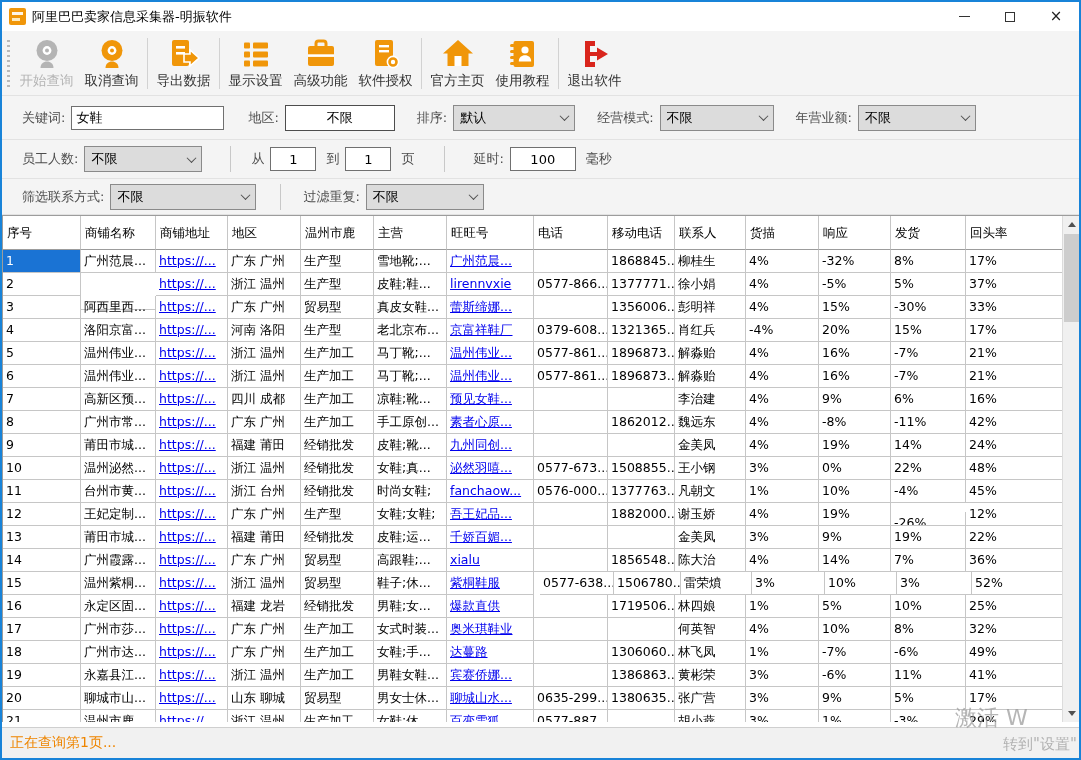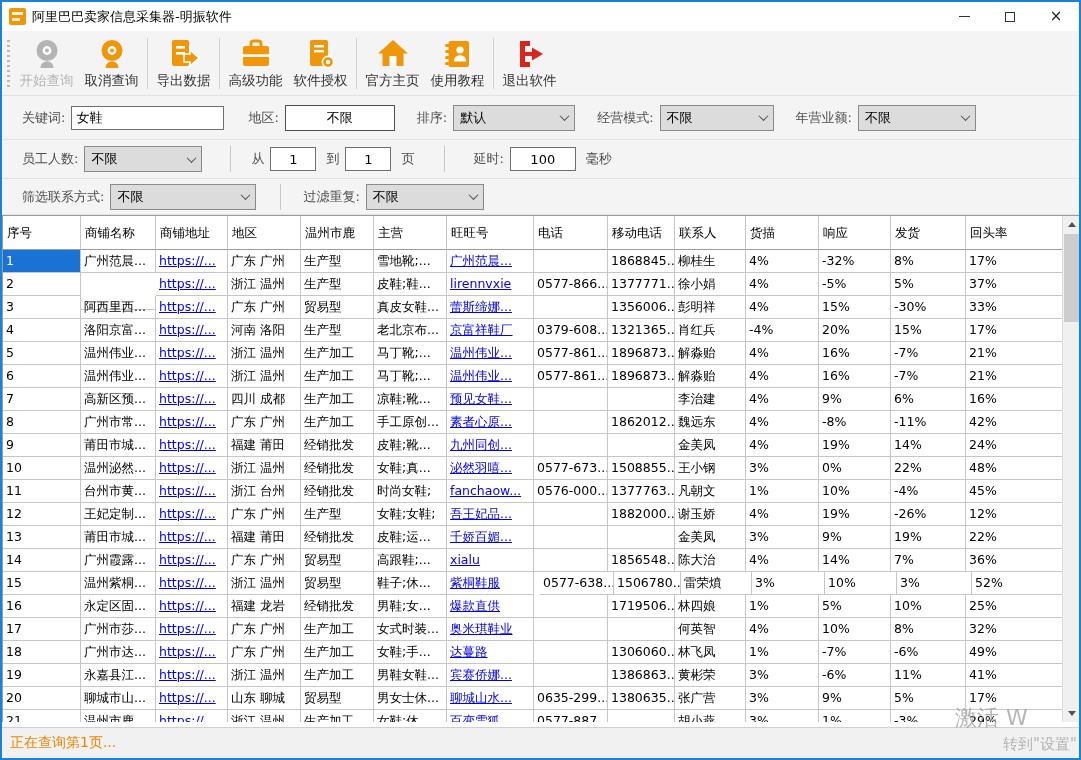--- a/index.html
+++ b/index.html
@@ -107,20 +107,31 @@
           <rect x="5" y="3" width="17" height="26" rx="2" fill="#f09609"></rect>
           <rect x="9" y="9" width="9" height="2.6" fill="#fff"></rect>
           <rect x="9" y="15" width="9" height="2.6" fill="#fff"></rect>
           <path d="M17 17h6v-4l9 8-9 8v-4h-6z" fill="#f09609" stroke="#fff" stroke-width="1.6"></path>
         </svg></span>
       <span class="tlabel">导出数据</span>
     </div>
     <div class="tb-sep"></div>
     <div class="tb-btn">
       <span class="ticon"><svg width="34" height="34" viewBox="0 0 34 34">
+          <rect x="5" y="5.5" width="6" height="6" rx="1" fill="#f09609"></rect>
+          <rect x="14" y="5.5" width="15" height="6" rx="1" fill="#f09609"></rect>
+          <rect x="5" y="14.5" width="6" height="6" rx="1" fill="#f09609"></rect>
+          <rect x="14" y="14.5" width="15" height="6" rx="1" fill="#f09609"></rect>
+          <rect x="5" y="23.5" width="6" height="6" rx="1" fill="#f09609"></rect>
+          <rect x="14" y="23.5" width="15" height="6" rx="1" fill="#f09609"></rect>
+        </svg></span>
+      <span class="tlabel">显示设置</span>
+    </div>
+    <div class="tb-btn">
+      <span class="ticon"><svg width="34" height="34" viewBox="0 0 34 34">
           <path d="M12 9V6.5A2.5 2.5 0 0114.5 4h5A2.5 2.5 0 0122 6.5V9" fill="none" stroke="#f09609" stroke-width="3"></path>
           <rect x="4" y="9" width="26" height="20" rx="2" fill="#f09609"></rect>
           <rect x="4" y="17.3" width="26" height="2.6" fill="#fff"></rect>
         </svg></span>
       <span class="tlabel">高级功能</span>
     </div>
     <div class="tb-btn">
       <span class="ticon"><svg width="34" height="34" viewBox="0 0 34 34">
           <rect x="6" y="3" width="18" height="26" rx="2" fill="#f09609"></rect>
           <rect x="10" y="8" width="10" height="2.4" fill="#fff"></rect>
@@ -420,21 +431,21 @@
           <div class="td link" style="flex-basis: 72px; width: 72px;">https://...</div>
           <div class="td" style="flex-basis: 73px; width: 73px;">广东 广州</div>
           <div class="td" style="flex-basis: 73px; width: 73px;">生产型</div>
           <div class="td" style="flex-basis: 73px; width: 73px;">女鞋;女鞋;</div>
           <div class="td link" style="flex-basis: 87px; width: 87px;">吾王妃品...</div>
           <div class="td" style="flex-basis: 74px; width: 74px;"></div>
           <div class="td" style="flex-basis: 67px; width: 67px;">1882000...</div>
           <div class="td" style="flex-basis: 71px; width: 71px;">谢玉娇</div>
           <div class="td" style="flex-basis: 73px; width: 73px;">4%</div>
           <div class="td" style="flex-basis: 72px; width: 72px;">19%</div>
-          <div class="td" style="flex-basis: 75px; width: 75px;">-26%</div>
+          <div class="td" style="flex-basis: 75px; width: 75px; margin-top: 9px;">-26%</div>
           <div class="td" style="flex-basis: 97px; width: 97px;">12%</div>
         </div>
         <div class="t-row">
           <div class="td" style="flex-basis: 78px; width: 78px;">13</div>
           <div class="td" style="flex-basis: 75px; width: 75px;">莆田市城...</div>
           <div class="td link" style="flex-basis: 72px; width: 72px;">https://...</div>
           <div class="td" style="flex-basis: 73px; width: 73px;">福建 莆田</div>
           <div class="td" style="flex-basis: 73px; width: 73px;">经销批发</div>
           <div class="td" style="flex-basis: 73px; width: 73px;">皮鞋;运...</div>
           <div class="td link" style="flex-basis: 87px; width: 87px;">千娇百媚...</div>

